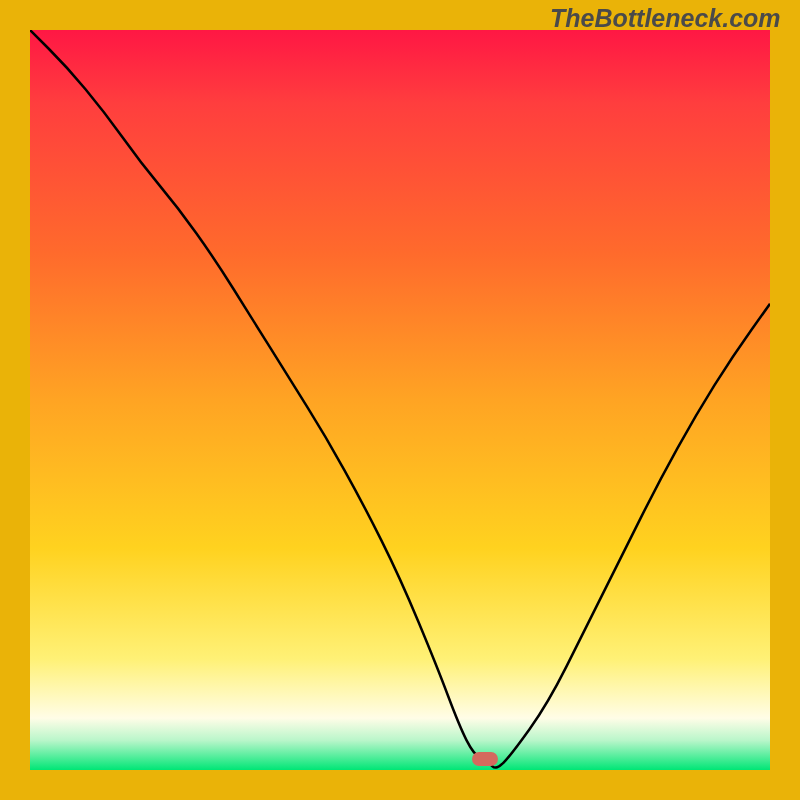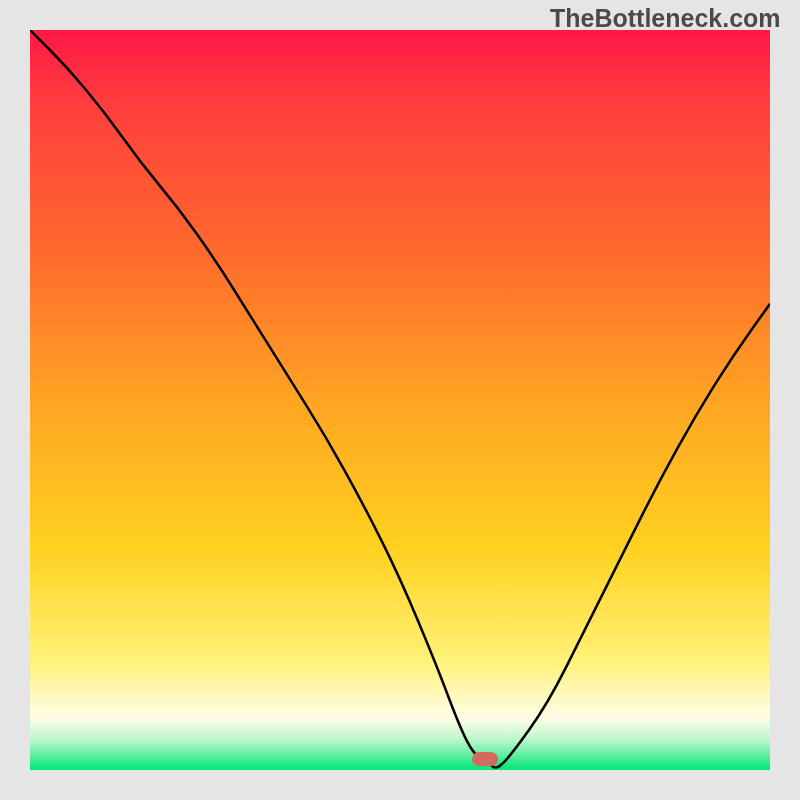--- a/index.html
+++ b/index.html
@@ -9,21 +9,22 @@
     height: 800px;
     background: #000;
     overflow: hidden;
   }
   .frame {
     position: absolute;
     left: 0;
     top: 0;
     width: 800px;
     height: 800px;
-    background: #e5e5e5;
+    background: #eab308;
+    font-style: italic;
   }
   .plot {
     position: absolute;
     left: 30px;
     top: 30px;
     width: 740px;
     height: 740px;
     overflow: hidden;
   }
   .gradient {

